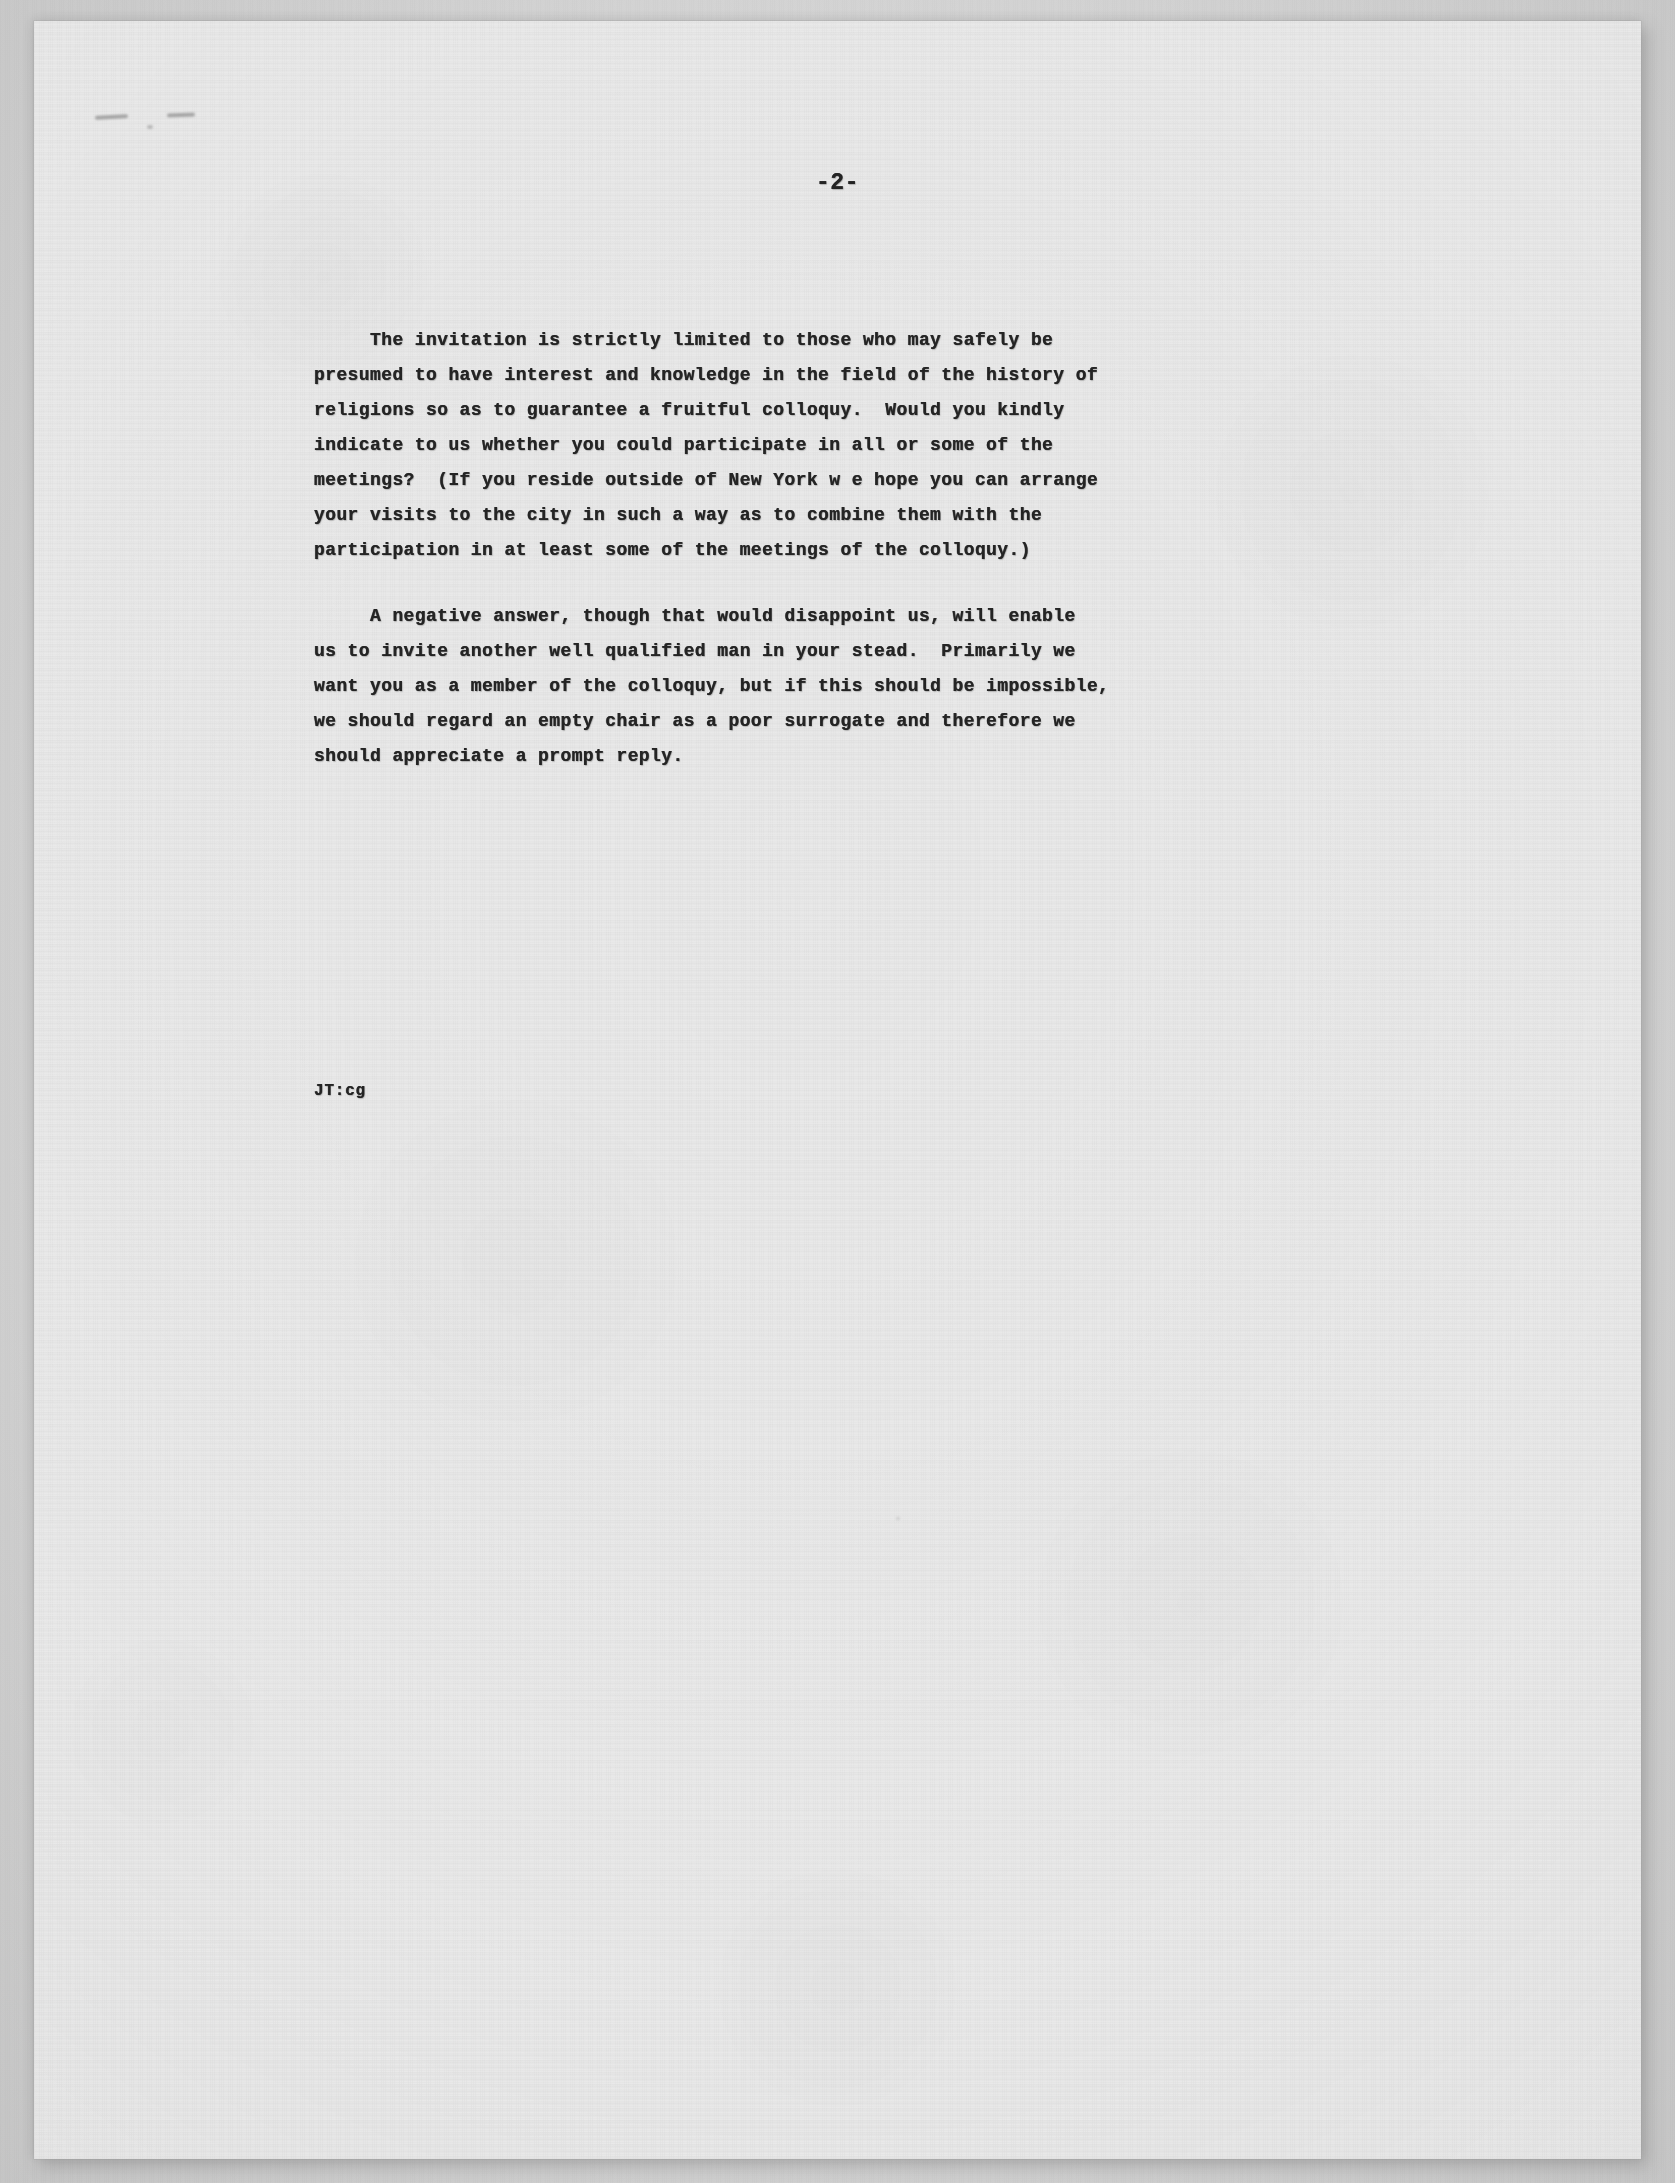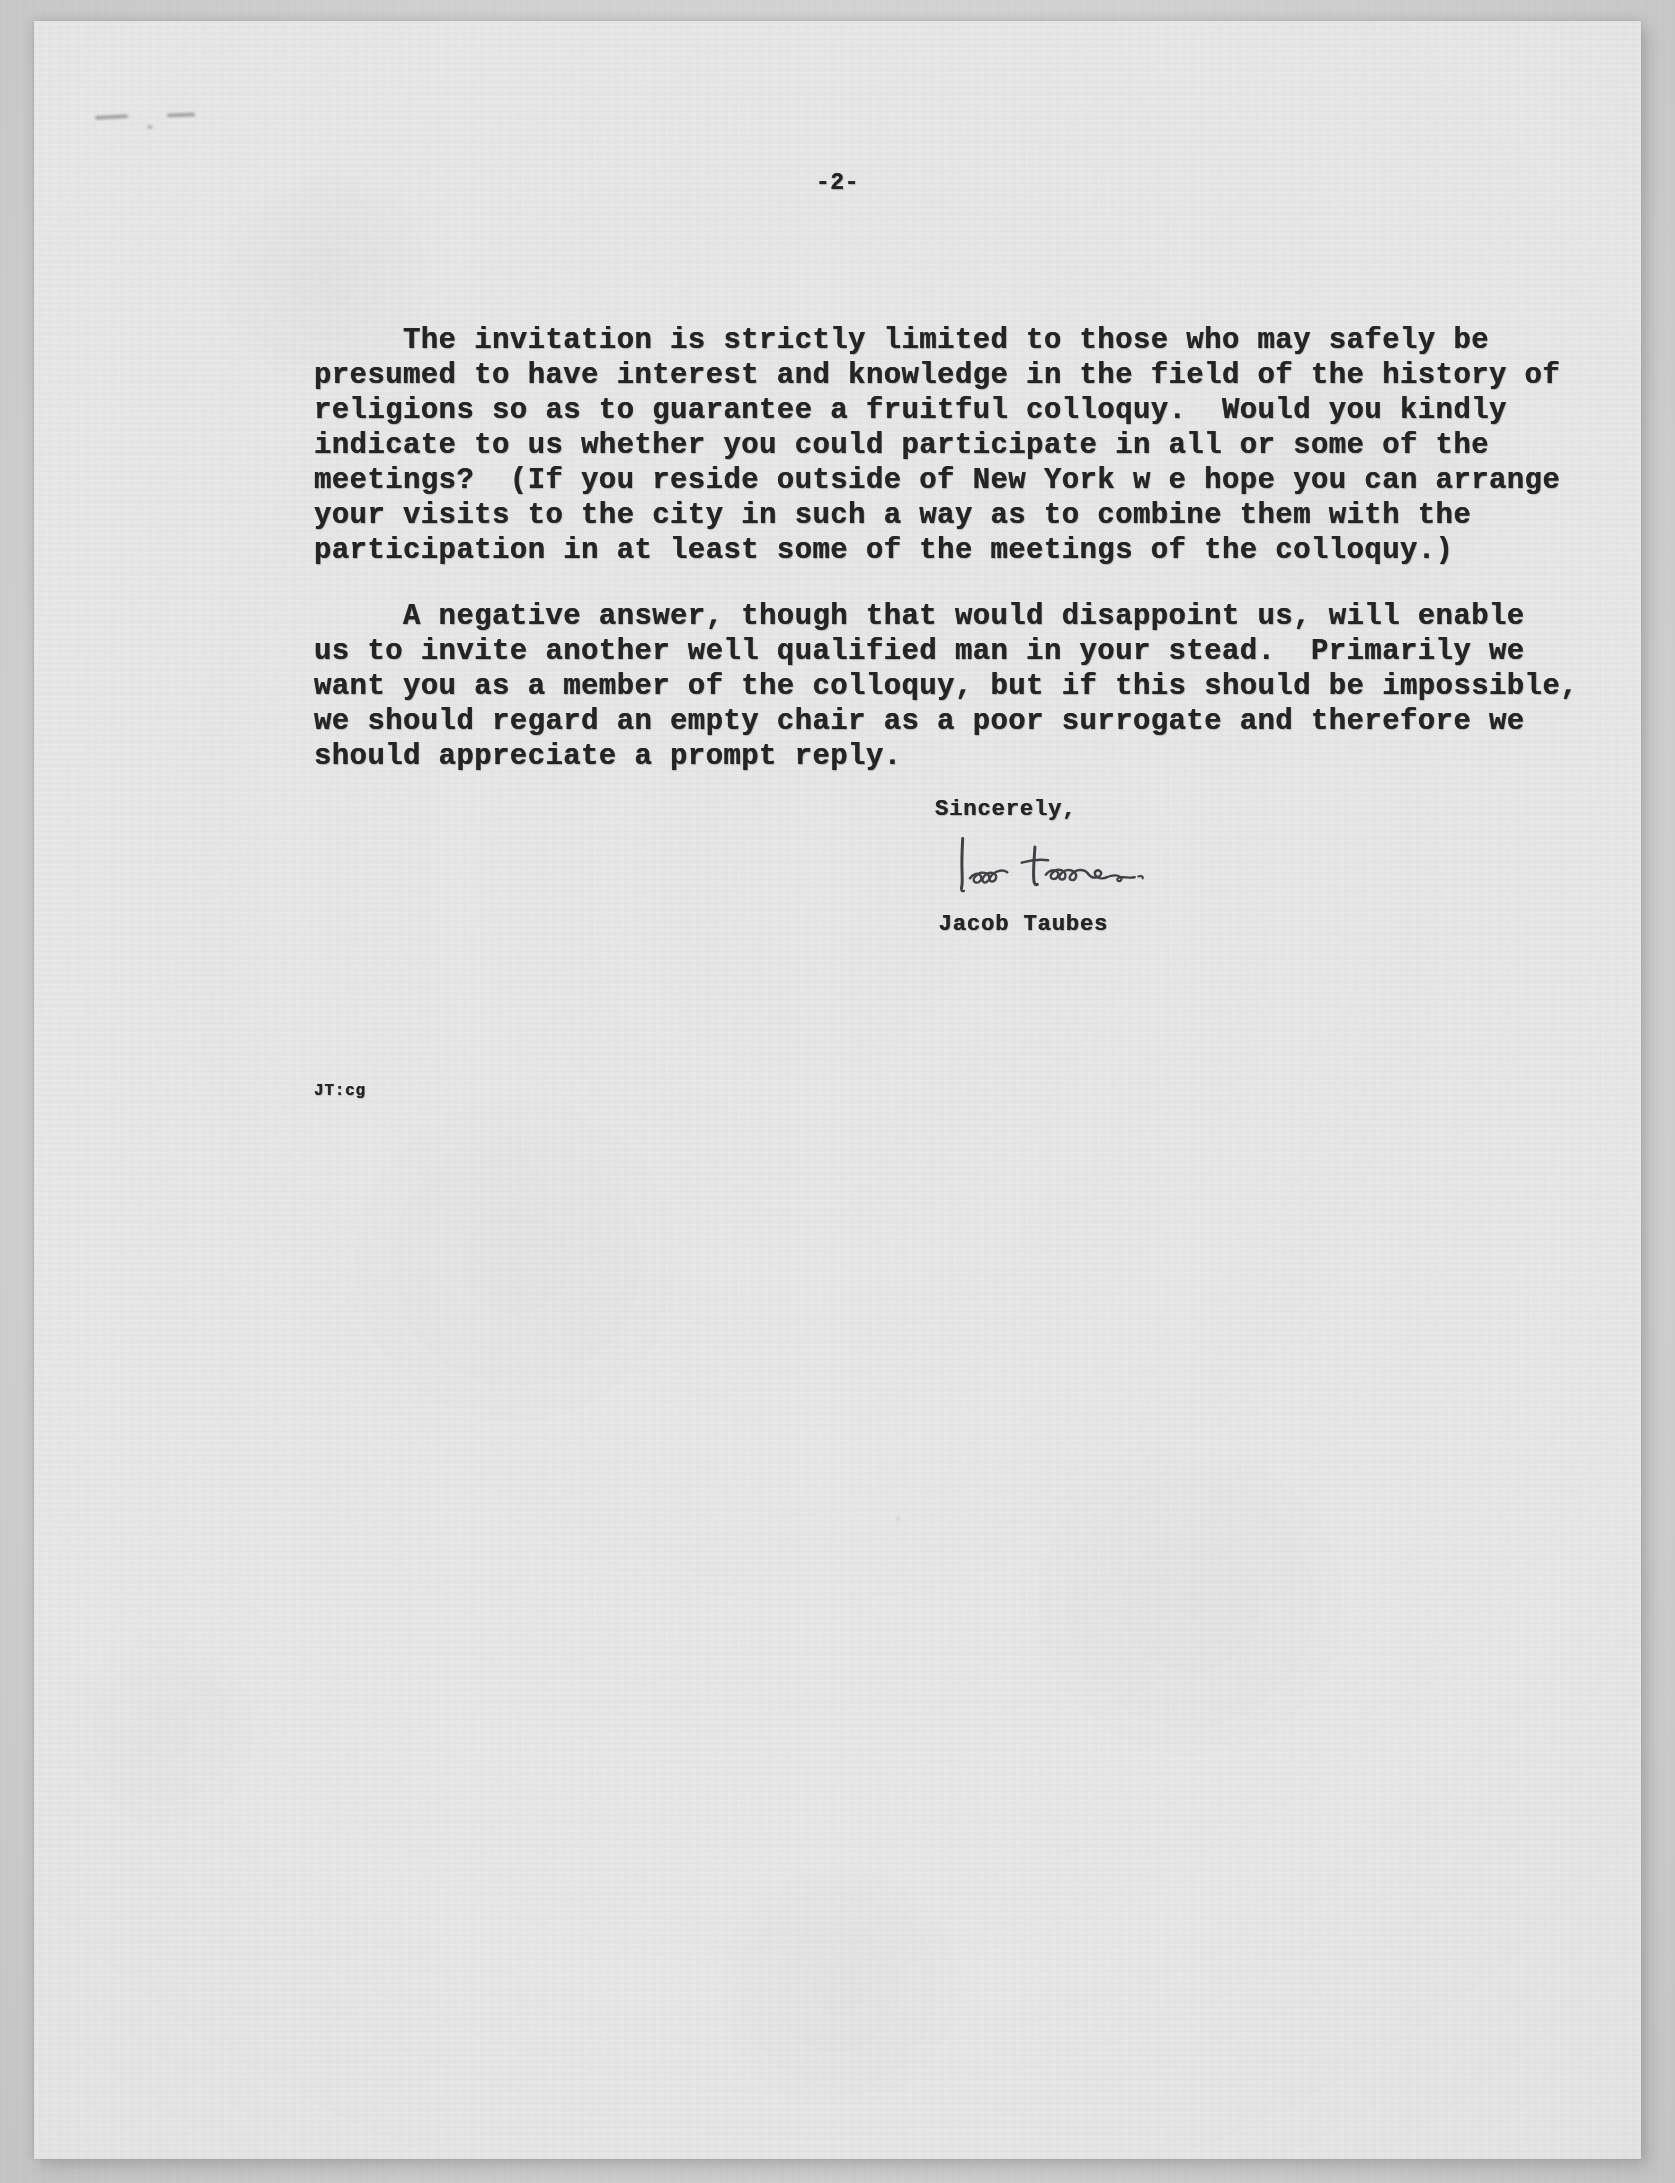--- a/index.html
+++ b/index.html
@@ -105,21 +105,21 @@
   #typed-layer {
     position: absolute;
     inset: 0;
     z-index: 4;
     color: #1b1b1b;
   }
 
   .typed {
     font-family: "Liberation Mono", "DejaVu Sans Mono", monospace;
     font-weight: 700;
-    font-size: 29px;
+    font-size: 18px;
     line-height: 35px;
     letter-spacing: 0.4px;
     color: #242424;
     white-space: pre;
     text-shadow:
        0.4px 0 0 rgba(40,40,40,0.38),
       -0.4px 0 0 rgba(40,40,40,0.30),
        0 0.4px 0 rgba(40,40,40,0.30),
        0 -0.4px 0 rgba(40,40,40,0.22),
        0.7px 0.6px 1px rgba(60,60,60,0.30);
@@ -255,55 +255,20 @@
 meetings?  (If you reside outside of New York w e hope you can arrange
 your visits to the city in such a way as to combine them with the
 participation in at least some of the meetings of the colloquy.)</div>
         <div class="typed para second">     A negative answer, though that would disappoint us, will enable
 us to invite another well qualified man in your stead.  Primarily we
 want you as a member of the colloquy, but if this should be impossible,
 we should regard an empty chair as a poor surrogate and therefore we
 should appreciate a prompt reply.</div>
       </div>
 
-      <div id="closing-block">
-        <div id="sincerely" class="typed">Sincerely,</div>
-
-        <div id="signature-wrap">
-          <svg id="signature-ink" viewBox="0 0 380 108" aria-hidden="true">
-
-            <path d="M 30 6 C 29 24, 28 44, 29 62 C 29 72, 30 80, 28 88" stroke-width="5"></path>
-            <path d="M 28 88 C 27 92, 29 94, 32 93" stroke-width="4"></path>
-
-            <path d="M 42 72 C 48 64, 56 62, 60 68 C 63 73, 58 80, 52 79
-                     C 48 78, 47 74, 50 70 C 56 62, 66 60, 72 66
-                     C 76 70, 74 76, 70 78 C 66 80, 62 78, 63 73
-                     C 65 66, 74 60, 82 64 C 88 67, 86 75, 80 77
-                     C 76 78, 73 75, 76 70 C 82 60, 96 56, 104 62" stroke-width="4"></path>
-
-            <path d="M 150 20 C 149 38, 147 56, 148 72 C 148 80, 150 84, 154 82" stroke-width="5"></path>
-            <path d="M 128 46 C 142 42, 158 40, 172 42" stroke-width="4"></path>
-
-            <path d="M 168 66 C 174 58, 184 56, 188 62 C 191 67, 186 74, 180 73
-                     C 176 72, 175 68, 178 64 C 184 56, 194 56, 199 62
-                     C 203 67, 200 74, 195 74 C 191 74, 189 71, 192 66
-                     C 198 57, 210 56, 216 62 C 221 67, 218 75, 212 75
-                     C 208 75, 206 71, 210 66 C 218 56, 232 56, 238 64" stroke-width="4"></path>
-            <path d="M 238 64 C 242 70, 248 72, 254 70 C 260 68, 262 63, 258 60
-                     C 254 57, 248 60, 250 66 C 252 72, 262 74, 270 70" stroke-width="4"></path>
-
-            <path d="M 270 70 C 278 66, 288 66, 292 70 C 296 74, 292 78, 288 76
-                     C 285 74, 288 70, 294 70 C 302 70, 310 72, 316 70" stroke-width="3.6"></path>
-
-            <path d="M 322 69 C 326 67, 330 69, 329 72" stroke-width="3.4"></path>
-          </svg>
-        </div>
-
-        <div id="signer-name" class="typed">Jacob Taubes</div>
-      </div>
 
       <div id="reference-initials" class="typed">JT:cg</div>
 
     </div>
 
   </div>
 
 </div>
 
 

